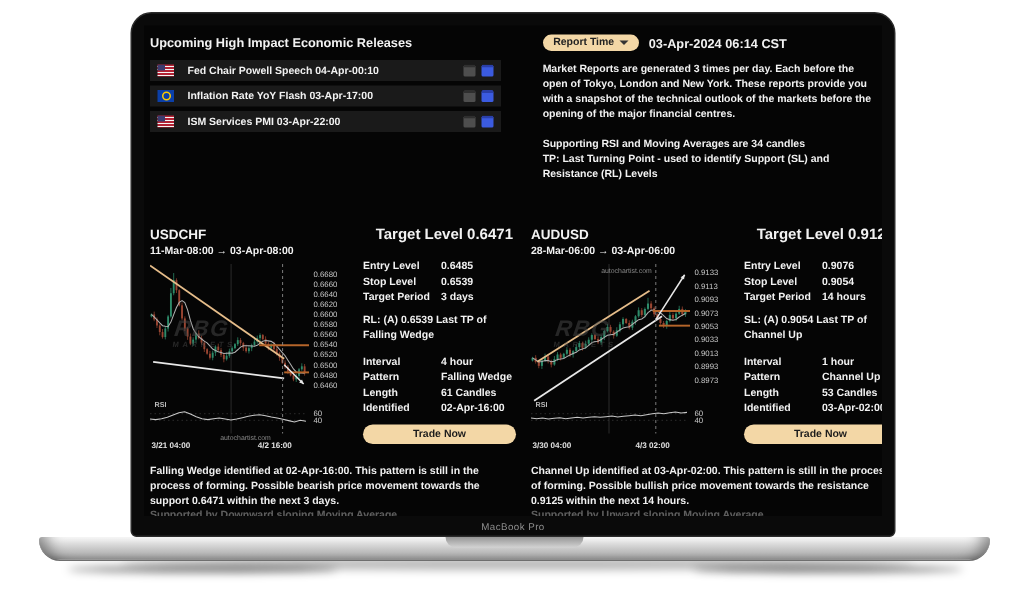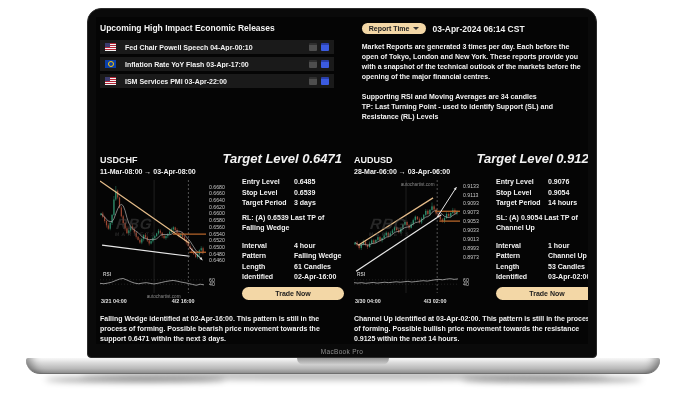--- a/index.html
+++ b/index.html
@@ -49,21 +49,21 @@
   .caret{width:0;height:0;border-left:3px solid transparent;border-right:3px solid transparent;
     border-top:3.5px solid #333;}
   .report-date{font-size:8.5px;font-weight:700;}
   .report-desc{font-size:7px;font-weight:700;line-height:1.45;margin-bottom:9px;}
   .report-sup{font-size:7px;font-weight:700;line-height:1.45;}
   
   .panels-row{display:flex;gap:12px;padding:6px 4px 0 4px;}
   .panel{width:244px;}
   .panel-head{display:flex;justify-content:space-between;align-items:baseline;}
   .symbol{font-size:9px;font-weight:700;}
-  .target{font-size:13px;font-weight:700;font-style:italic;}
+  .target{font-size:10px;font-weight:700;}
   .range{font-size:7px;font-weight:700;margin:2px 0 3px;}
   .panel-body{display:flex;}
   .chart-wrap{position:relative;width:138px;flex:none;}
   .chart-wrap svg{display:block;}
   .brand-watermark{position:absolute;left:16px;top:38px;color:#4a4a4a;opacity:.5;
     transform:skewX(-8deg);pointer-events:none;line-height:1;}
   .brand-big{font-size:15px;font-weight:700;font-style:italic;letter-spacing:1px;}
   .brand-small{font-size:5px;font-weight:700;letter-spacing:2.5px;margin-top:1px;}
   .details{width:100px;margin-left:4px;font-size:7px;font-weight:700;}
   .field{display:flex;margin-bottom:3.5px;}

